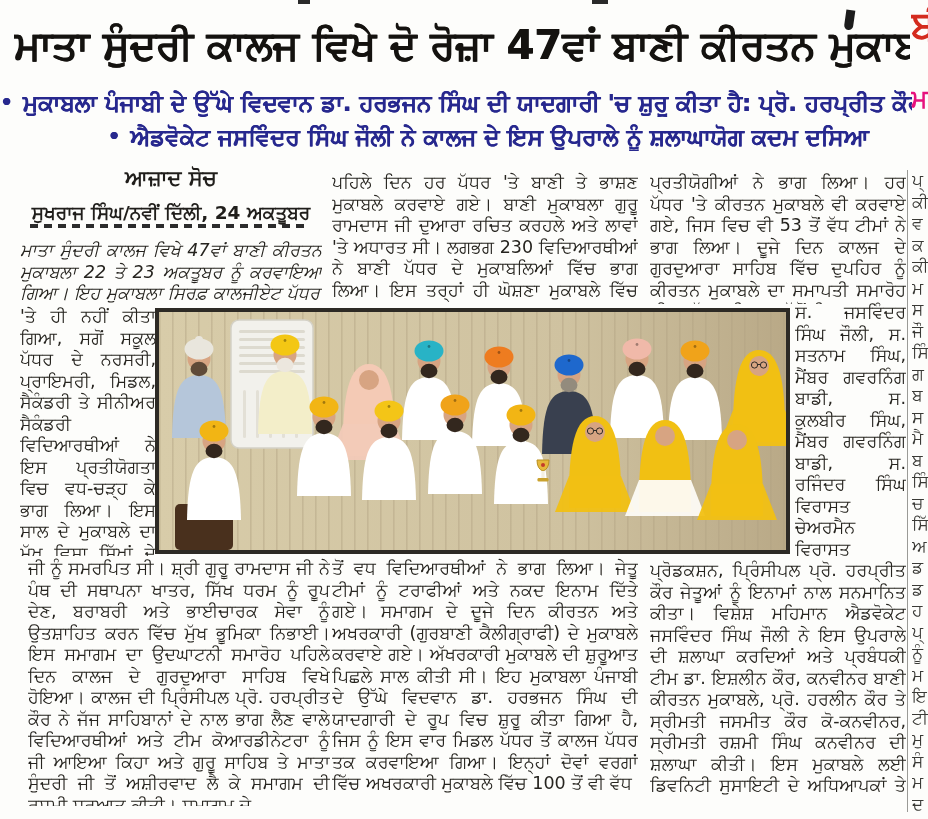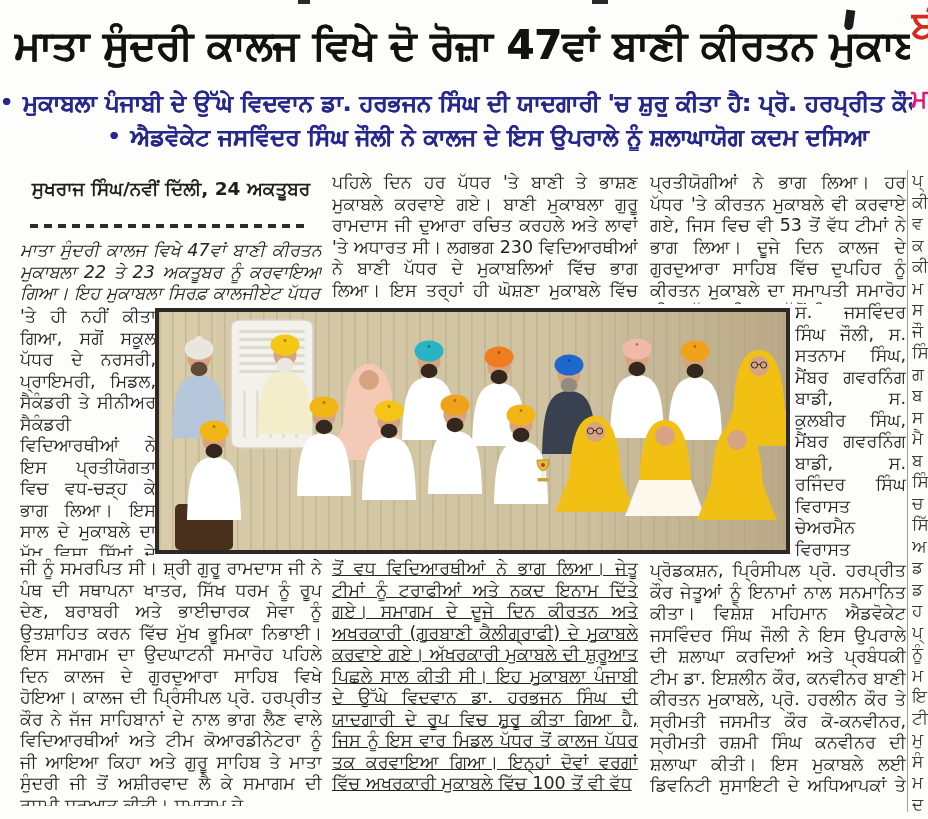--- a/index.html
+++ b/index.html
@@ -31,23 +31,23 @@
     left:30px;top:224px;width:278px;height:4px;
     background:repeating-linear-gradient(90deg,#2c2c2c 0 8px,transparent 8px 14px);
   }
   
   .body-txt{
     font-size:17.5px;line-height:21.5px;color:#26241f;
     text-align:justify;overflow:hidden;
   }
   #col1-wide-top {left:20px; top:240px;width:302px;height:66px;font-style:italic;}
   #col1-narrow   {left:20px; top:306px;width:136px;height:250px;}
-  #col1-wide-bot {left:20px; top:558px;width:302px;height:248px;}
+  #col1-wide-bot {left:28px; top:558px;width:302px;height:248px;}
   #col2-top      {left:332px;top:172px;width:306px;height:130px;}
-  #col2-bot      {left:332px;top:558px;width:306px;height:240px;text-decoration:underline;}
+  #col2-bot      {left:332px;top:558px;width:306px;height:240px;}
   #col3-top      {left:650px;top:172px;width:256px;height:132px;}
   #col3-narrow   {left:795px;top:302px;width:111px;height:258px;}
   #col3-bot      {left:650px;top:560px;width:256px;height:236px;}
   
   #photo-frame{
     left:155px;top:308px;width:635px;height:246px;
     border:4px solid #2d2a25;box-sizing:border-box;background:#cfc2a0;
   }
   #photo-svg{display:block;width:627px;height:238px;}
   
@@ -78,20 +78,21 @@
   <div class="abs topmark" id="mark1"></div>
   <div class="abs topmark" id="mark2"></div>
   <div class="abs" id="mark3"></div>
 
   <div class="abs" id="headline">ਮਾਤਾ ਸੁੰਦਰੀ ਕਾਲਜ ਵਿਖੇ ਦੋ ਰੋਜ਼ਾ 47ਵਾਂ ਬਾਣੀ ਕੀਰਤਨ ਮੁਕਾਬਲਾ ਕਰਵਾਇਆ</div>
 
   <div class="abs subhead" id="subhead1"><span class="bullet">•</span><span>ਮੁਕਾਬਲਾ ਪੰਜਾਬੀ ਦੇ ਉੱਘੇ ਵਿਦਵਾਨ ਡਾ. ਹਰਭਜਨ ਸਿੰਘ ਦੀ ਯਾਦਗਾਰੀ 'ਚ ਸ਼ੁਰੂ ਕੀਤਾ ਹੈ: ਪ੍ਰੋ. ਹਰਪ੍ਰੀਤ ਕੌਰ</span></div>
   <div class="abs subhead" id="subhead2"><span class="bullet">•</span><span>ਐਡਵੋਕੇਟ ਜਸਵਿੰਦਰ ਸਿੰਘ ਜੌਲੀ ਨੇ ਕਾਲਜ ਦੇ ਇਸ ਉਪਰਾਲੇ ਨੂੰ ਸ਼ਲਾਘਾਯੋਗ ਕਦਮ ਦਸਿਆ</span></div>
 
   <div class="abs" id="byline">
+    <div class="paper">ਆਜ਼ਾਦ ਸੋਚ</div>
     <div class="credit">ਸੁਖਰਾਜ ਸਿੰਘ/ਨਵੀਂ ਦਿੱਲੀ, 24 ਅਕਤੂਬਰ</div>
   </div>
   <div class="abs" id="dashes"></div>
 
   <div class="abs body-txt" id="col1-wide-top">ਮਾਤਾ ਸੁੰਦਰੀ ਕਾਲਜ ਵਿਖੇ 47ਵਾਂ ਬਾਣੀ ਕੀਰਤਨ ਮੁਕਾਬਲਾ 22 ਤੇ 23 ਅਕਤੂਬਰ ਨੂੰ ਕਰਵਾਇਆ ਗਿਆ। ਇਹ ਮੁਕਾਬਲਾ ਸਿਰਫ਼ ਕਾਲਜੀਏਟ ਪੱਧਰ</div>
   <div class="abs body-txt" id="col1-narrow">'ਤੇ ਹੀ ਨਹੀਂ ਕੀਤਾ ਗਿਆ, ਸਗੋਂ ਸਕੂਲ ਪੱਧਰ ਦੇ ਨਰਸਰੀ, ਪ੍ਰਾਇਮਰੀ, ਮਿਡਲ, ਸੈਕੰਡਰੀ ਤੇ ਸੀਨੀਅਰ ਸੈਕੰਡਰੀ ਵਿਦਿਆਰਥੀਆਂ ਨੇ ਇਸ ਪ੍ਰਤੀਯੋਗਤਾ ਵਿਚ ਵਧ-ਚੜ੍ਹ ਕੇ ਭਾਗ ਲਿਆ। ਇਸ ਸਾਲ ਦੇ ਮੁਕਾਬਲੇ ਦਾ ਮੁੱਖ ਵਿਸ਼ਾ ਸਿੱਖਾਂ ਦੇ ਚੌਥੇ ਗੁਰੂ ਸ੍ਰੀ ਗੁਰੂ ਰਾਮਦਾਸ</div>
   <div class="abs body-txt" id="col1-wide-bot">ਜੀ ਨੂੰ ਸਮਰਪਿਤ ਸੀ। ਸ਼੍ਰੀ ਗੁਰੂ ਰਾਮਦਾਸ ਜੀ ਨੇ ਪੰਥ ਦੀ ਸਥਾਪਨਾ ਖਾਤਰ, ਸਿੱਖ ਧਰਮ ਨੂੰ ਰੂਪ ਦੇਣ, ਬਰਾਬਰੀ ਅਤੇ ਭਾਈਚਾਰਕ ਸੇਵਾ ਨੂੰ ਉਤਸ਼ਾਹਿਤ ਕਰਨ ਵਿੱਚ ਮੁੱਖ ਭੂਮਿਕਾ ਨਿਭਾਈ। ਇਸ ਸਮਾਗਮ ਦਾ ਉਦਘਾਟਨੀ ਸਮਾਰੋਹ ਪਹਿਲੇ ਦਿਨ ਕਾਲਜ ਦੇ ਗੁਰਦੁਆਰਾ ਸਾਹਿਬ ਵਿਖੇ ਹੋਇਆ। ਕਾਲਜ ਦੀ ਪ੍ਰਿੰਸੀਪਲ ਪ੍ਰੋ. ਹਰਪ੍ਰੀਤ ਕੌਰ ਨੇ ਜੱਜ ਸਾਹਿਬਾਨਾਂ ਦੇ ਨਾਲ ਭਾਗ ਲੈਣ ਵਾਲੇ ਵਿਦਿਆਰਥੀਆਂ ਅਤੇ ਟੀਮ ਕੋਆਰਡੀਨੇਟਰਾ ਨੂੰ ਜੀ ਆਇਆ ਕਿਹਾ ਅਤੇ ਗੁਰੂ ਸਾਹਿਬ ਤੇ ਮਾਤਾ ਸੁੰਦਰੀ ਜੀ ਤੋਂ ਅਸ਼ੀਰਵਾਦ ਲੈ ਕੇ ਸਮਾਗਮ ਦੀ ਰਸਮੀ ਸ਼ੁਰੂਆਤ ਕੀਤੀ। ਸਮਾਗਮ ਦੇ</div>
   <div class="abs body-txt" id="col2-top">ਪਹਿਲੇ ਦਿਨ ਹਰ ਪੱਧਰ 'ਤੇ ਬਾਣੀ ਤੇ ਭਾਸ਼ਣ ਮੁਕਾਬਲੇ ਕਰਵਾਏ ਗਏ। ਬਾਣੀ ਮੁਕਾਬਲਾ ਗੁਰੂ ਰਾਮਦਾਸ ਜੀ ਦੁਆਰਾ ਰਚਿਤ ਕਰਹਲੇ ਅਤੇ ਲਾਵਾਂ 'ਤੇ ਅਧਾਰਤ ਸੀ। ਲਗਭਗ 230 ਵਿਦਿਆਰਥੀਆਂ ਨੇ ਬਾਣੀ ਪੱਧਰ ਦੇ ਮੁਕਾਬਲਿਆਂ ਵਿੱਚ ਭਾਗ ਲਿਆ। ਇਸ ਤਰ੍ਹਾਂ ਹੀ ਘੋਸ਼ਣਾ ਮੁਕਾਬਲੇ ਵਿੱਚ 200</div>
   <div class="abs body-txt" id="col2-bot">ਤੋਂ ਵਧ ਵਿਦਿਆਰਥੀਆਂ ਨੇ ਭਾਗ ਲਿਆ। ਜੇਤੂ ਟੀਮਾਂ ਨੂੰ ਟਰਾਫੀਆਂ ਅਤੇ ਨਕਦ ਇਨਾਮ ਦਿੱਤੇ ਗਏ। ਸਮਾਗਮ ਦੇ ਦੂਜੇ ਦਿਨ ਕੀਰਤਨ ਅਤੇ ਅਖਰਕਾਰੀ (ਗੁਰਬਾਣੀ ਕੈਲੀਗ੍ਰਾਫੀ) ਦੇ ਮੁਕਾਬਲੇ ਕਰਵਾਏ ਗਏ। ਅੱਖਰਕਾਰੀ ਮੁਕਾਬਲੇ ਦੀ ਸ਼ੁਰੂਆਤ ਪਿਛਲੇ ਸਾਲ ਕੀਤੀ ਸੀ। ਇਹ ਮੁਕਾਬਲਾ ਪੰਜਾਬੀ ਦੇ ਉੱਘੇ ਵਿਦਵਾਨ ਡਾ. ਹਰਭਜਨ ਸਿੰਘ ਦੀ ਯਾਦਗਾਰੀ ਦੇ ਰੂਪ ਵਿਚ ਸ਼ੁਰੂ ਕੀਤਾ ਗਿਆ ਹੈ, ਜਿਸ ਨੂੰ ਇਸ ਵਾਰ ਮਿਡਲ ਪੱਧਰ ਤੋਂ ਕਾਲਜ ਪੱਧਰ ਤਕ ਕਰਵਾਇਆ ਗਿਆ। ਇਨ੍ਹਾਂ ਦੋਵਾਂ ਵਰਗਾਂ ਵਿੱਚ ਅਖਰਕਾਰੀ ਮੁਕਾਬਲੇ ਵਿੱਚ 100 ਤੋਂ ਵੀ ਵੱਧ</div>
   <div class="abs body-txt" id="col3-top">ਪ੍ਰਤੀਯੋਗੀਆਂ ਨੇ ਭਾਗ ਲਿਆ। ਹਰ ਪੱਧਰ 'ਤੇ ਕੀਰਤਨ ਮੁਕਾਬਲੇ ਵੀ ਕਰਵਾਏ ਗਏ, ਜਿਸ ਵਿਚ ਵੀ 53 ਤੋਂ ਵੱਧ ਟੀਮਾਂ ਨੇ ਭਾਗ ਲਿਆ। ਦੂਜੇ ਦਿਨ ਕਾਲਜ ਦੇ ਗੁਰਦੁਆਰਾ ਸਾਹਿਬ ਵਿੱਚ ਦੁਪਹਿਰ ਨੂੰ ਕੀਰਤਨ ਮੁਕਾਬਲੇ ਦਾ ਸਮਾਪਤੀ ਸਮਾਰੋਹ ਕੀਤਾ ਮੁੱਖ ਮਹਿਮਾਨ ਵੱਜੋਂ ਸ਼ਿਰਕਤ ਕਰਨ ਵਾਲੇ ਐਡਵੋਕੇਟ</div>

